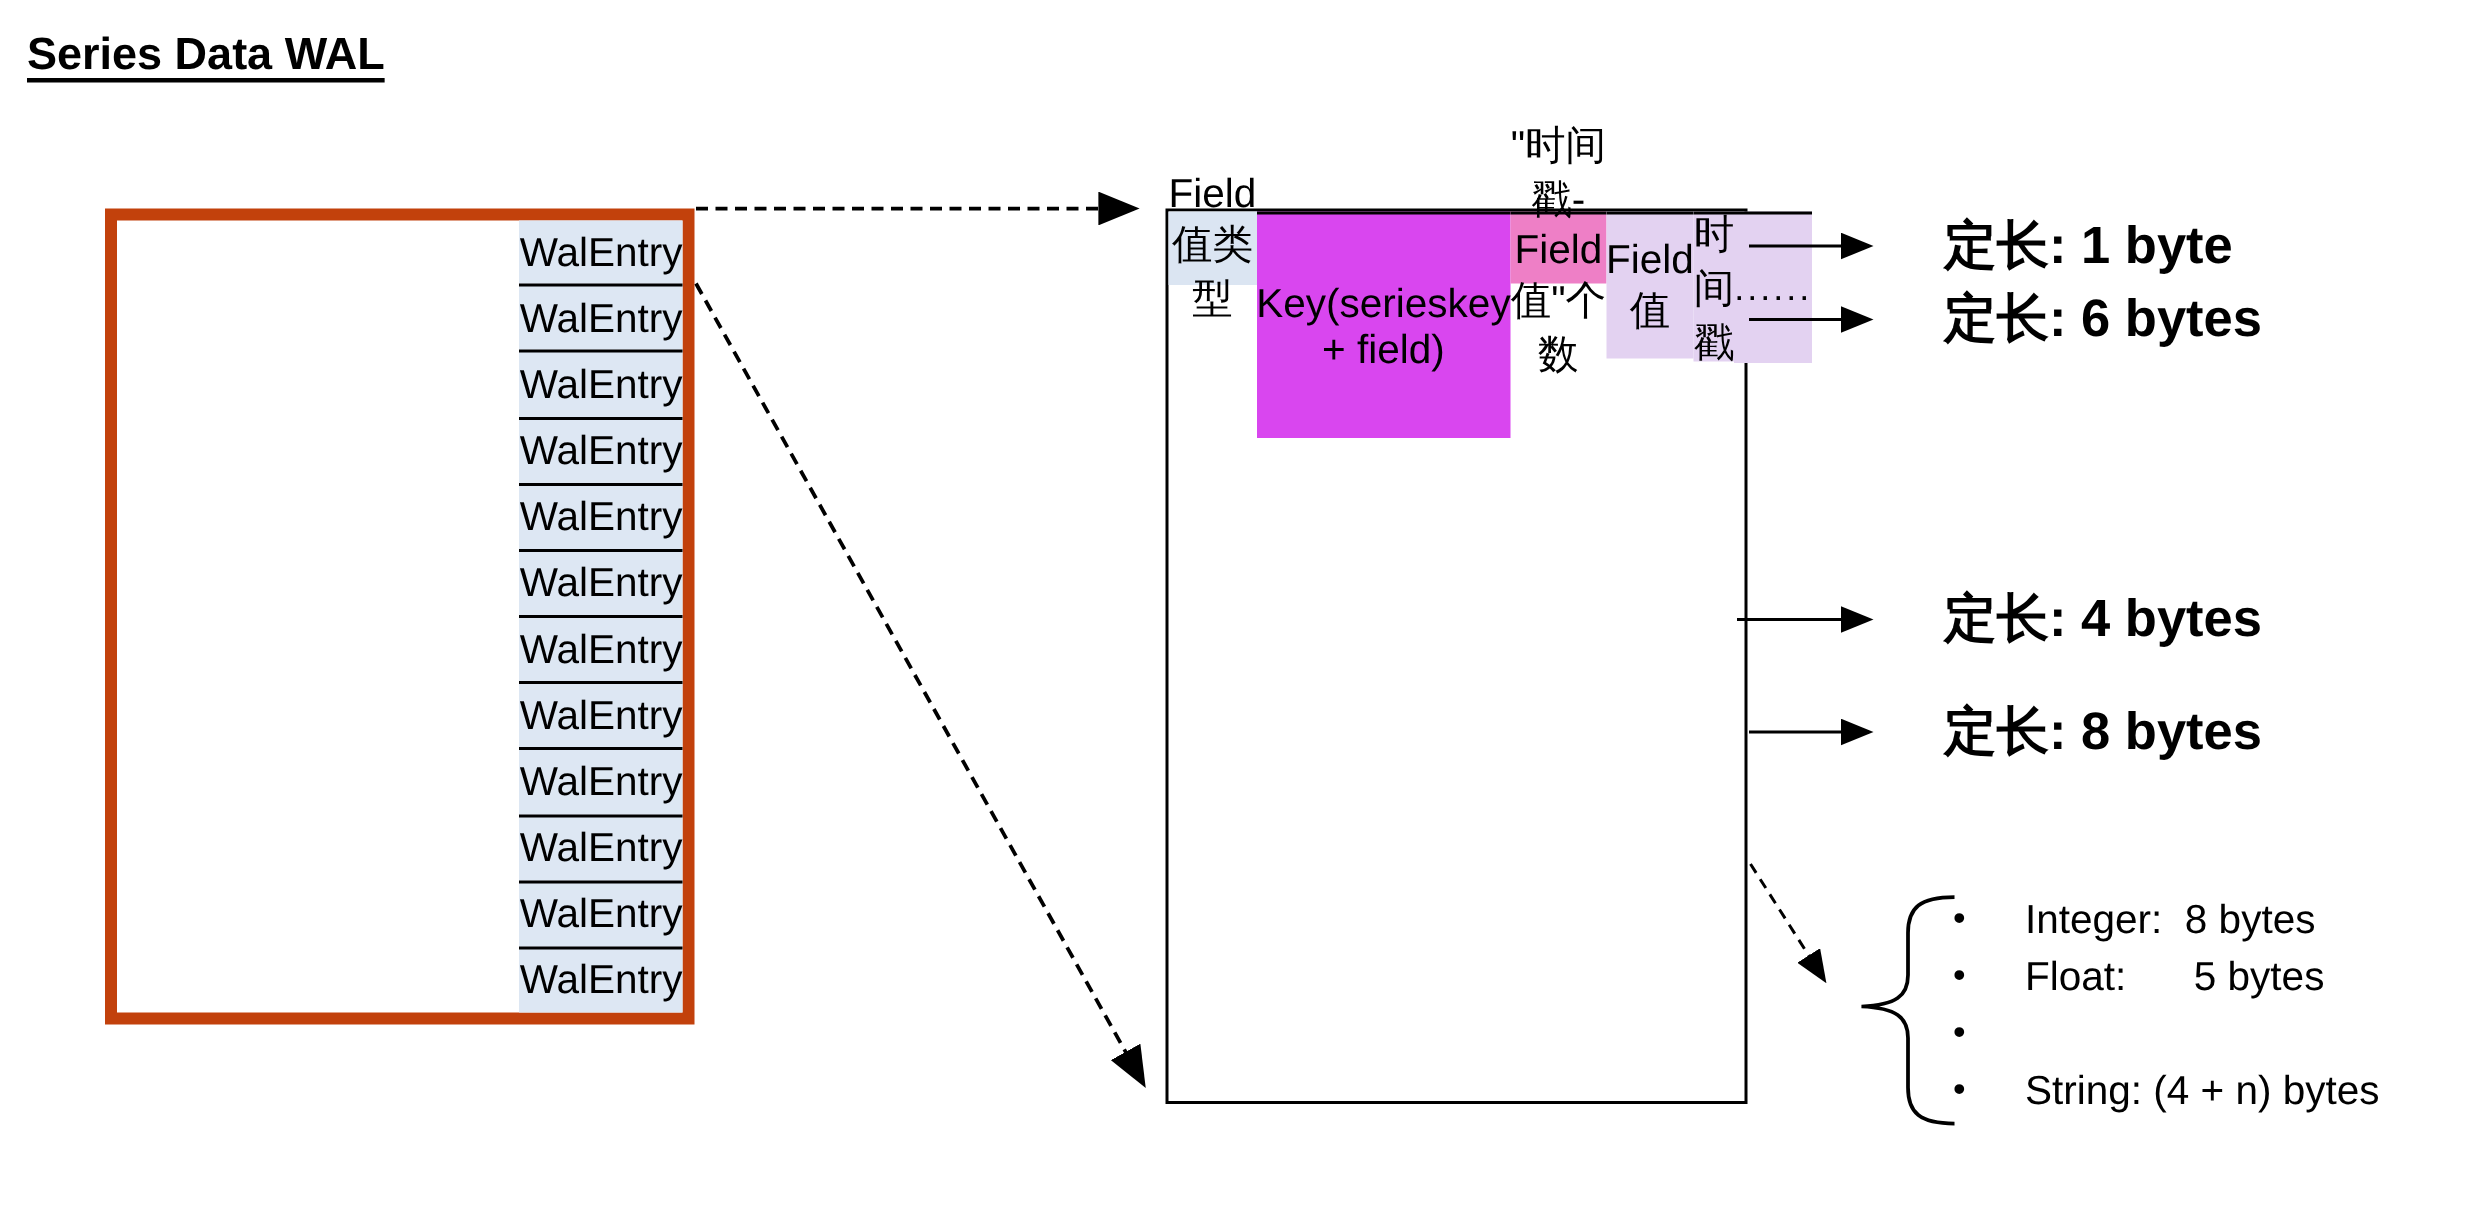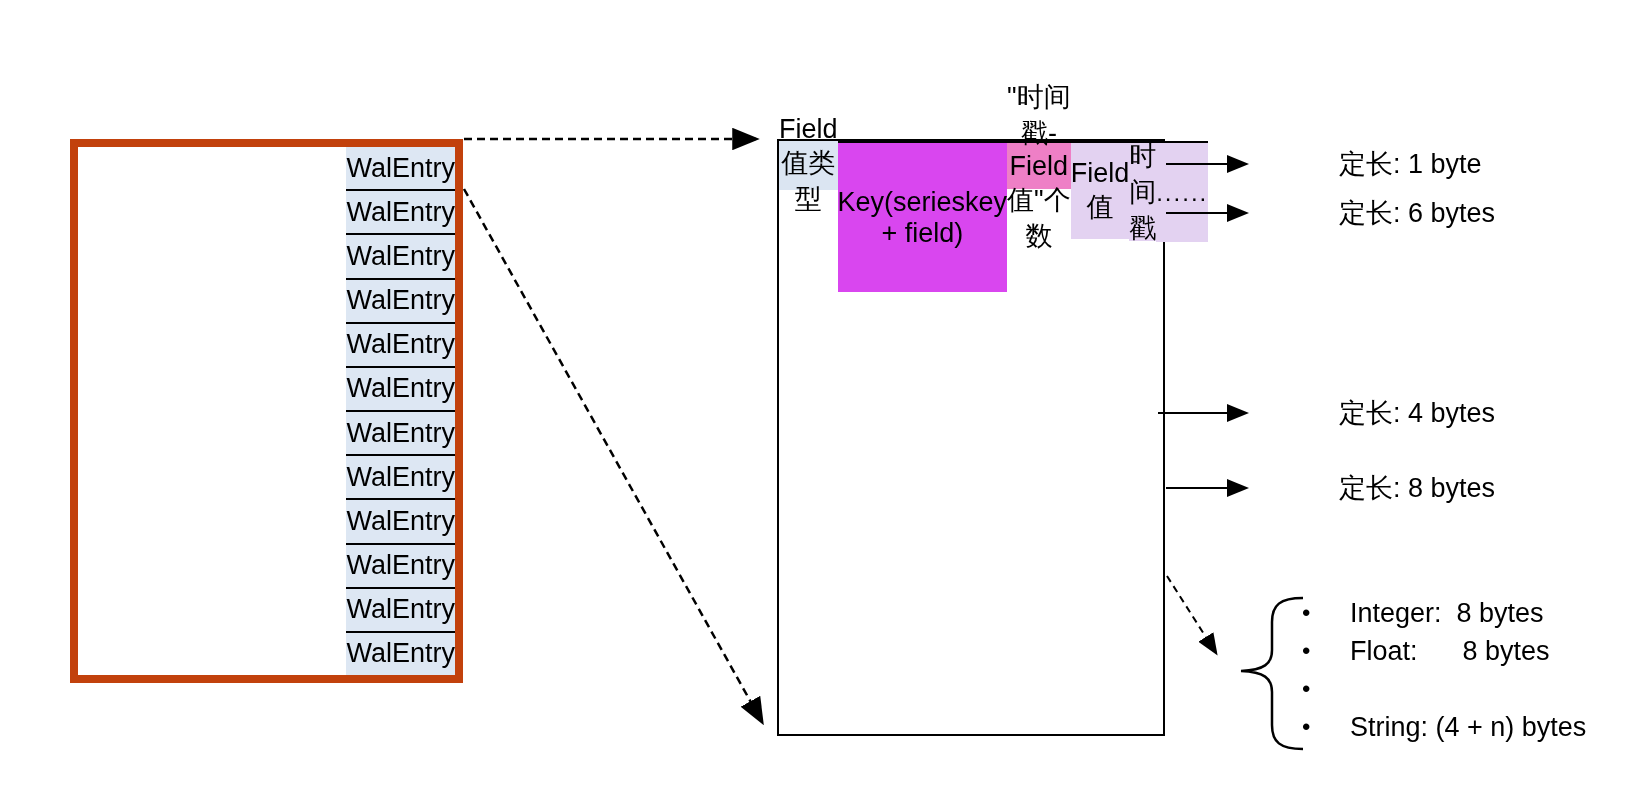--- a/index.html
+++ b/index.html
@@ -52,23 +52,23 @@
   .es-row + .es-row{border-top:2px solid #000;}
   .es-r1{height:49px;}
   .es-r2{height:50px;}
   .es-r3{height:151px;}
   .es-r4{height:48px;}
   .es-r5{height:100px;}
   .es-r6{height:98px;}
   .es-r7{height:101px;font-size:24px;letter-spacing:2px;}
   
   .fixed-label{
-    position:absolute;left:1339px;
+    position:absolute;left:1296px;
     height:34px;line-height:34px;
-    font-size:27px;white-space:pre;
+    font-size:35px;white-space:pre;font-weight:bold;
   }
   #fl-1{top:147px;}
   #fl-2{top:196px;}
   #fl-3{top:396px;}
   #fl-4{top:471px;}
   
   #value-sizes{
     position:absolute;left:1302px;top:594px;
     display:flex;flex-direction:column;
   }
@@ -78,20 +78,21 @@
   }
   .vs-dot{width:48px;font-size:24px;}
   
   #overlay{position:absolute;left:0;top:0;pointer-events:none;}
 </style>
 </head>
 <body>
 
 <div id="canvas">
 
+  <div id="title">Series Data WAL</div>
 
   <div id="wal-stack">
     <div class="wal-row" style="background: rgb(221, 231, 243);">WalEntry</div>
     <div class="wal-row" style="background: rgb(221, 231, 243);">WalEntry</div>
     <div class="wal-row" style="background: rgb(221, 231, 243);">WalEntry</div>
     <div class="wal-row" style="background: rgb(221, 231, 243);">WalEntry</div>
     <div class="wal-row" style="background: rgb(221, 231, 243);">WalEntry</div>
     <div class="wal-row" style="background: rgb(221, 231, 243);">WalEntry</div>
     <div class="wal-row" style="background: rgb(221, 231, 243);">WalEntry</div>
     <div class="wal-row" style="background: rgb(221, 231, 243);">WalEntry</div>
@@ -110,21 +111,21 @@
     <div class="es-row es-r7" style="background: rgb(227, 210, 241);">......</div>
   </div>
 
   <div id="fl-1" class="fixed-label">定长: 1 byte</div>
   <div id="fl-2" class="fixed-label">定长: 6 bytes</div>
   <div id="fl-3" class="fixed-label">定长: 4 bytes</div>
   <div id="fl-4" class="fixed-label">定长: 8 bytes</div>
 
   <div id="value-sizes">
     <div class="vs-item"><span class="vs-dot">•</span><span>Integer:  8 bytes</span></div>
-    <div class="vs-item"><span class="vs-dot">•</span><span>Float:      8 bytes</span></div>
+    <div class="vs-item"><span class="vs-dot">•</span><span>Float:      5 bytes</span></div>
     <div class="vs-item"><span class="vs-dot">•</span></div>
     <div class="vs-item"><span class="vs-dot">•</span><span>String: (4 + n) bytes</span></div>
   </div>
 
   <svg id="overlay" width="1650" height="810" viewBox="0 0 1650 810">
     <defs>
       <marker id="ah" markerWidth="11" markerHeight="9" refX="9.5" refY="4.5" orient="auto">
         <path d="M0,0 L11,4.5 L0,9 z" fill="#000"></path>
       </marker>
     </defs>

